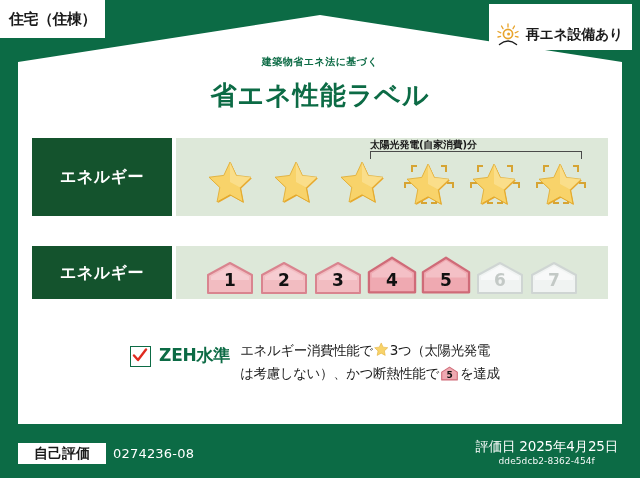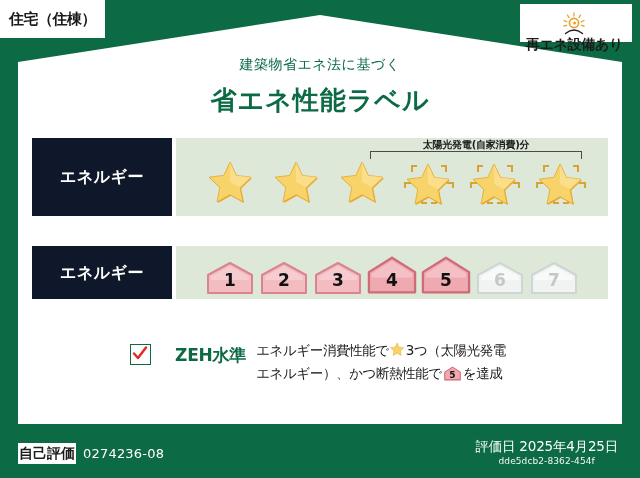--- a/index.html
+++ b/index.html
@@ -48,23 +48,23 @@
 
   
   .renew-badge {
     position: absolute;
     right: 8px;
     top: 4px;
     height: 30px;
     background: #ffffff;
     display: flex;
     align-items: center;
-    padding: 8px 9px 0 6px;
+    padding: 16px 9px 0 6px;
+    gap: 5px;
     z-index: 6;
-    flex-direction: column;
   }
   .renew-badge .sun-ico {
     width: 26px; height: 24px;
     display: block;
     flex: 0 0 auto;
   }
   .renew-badge .rb-text {
     font-size: 14px;
     font-weight: bold;
     color: #1b1b1b;
@@ -74,22 +74,22 @@
 
   
   .title-wrap {
     position: absolute;
     left: 0; top: 56px;
     width: 640px;
     text-align: center;
     z-index: 4;
   }
   .title-sub {
-    font-size: 14px;
-    font-weight: normal;
+    font-size: 10px;
+    font-weight: bold;
     color: #0c6b45;
     letter-spacing: 0.5px;
     line-height: 1.2;
   }
   .title-main {
     margin-top: 12px;
     font-size: 26px;
     font-weight: bold;
     color: #0c6b45;
     letter-spacing: 1px;
@@ -103,21 +103,21 @@
     width: 576px;
     display: flex;
     align-items: stretch;
     z-index: 4;
   }
   #row-energy { top: 138px; height: 78px; }
   #row-insul  { top: 246px; height: 53px; }
 
   .row-label {
     flex: 0 0 140px;
-    background: #0f172a;
+    background: #14532d;
     display: flex;
     align-items: center;
     justify-content: center;
     text-align: center;
   }
   .row-label span {
     font-size: 16px;
     font-weight: bold;
     color: #ffffff;
     line-height: 1.25;
@@ -156,21 +156,20 @@
     position: absolute;
     top: 1px;
     left: 194px;
     width: 212px;
     z-index: 5;
   }
   .solar-bracket .sb-text {
     font-size: 10px;
     font-weight: bold;
     color: #1b1b1b;
-    text-align: center;
     line-height: 1.1;
     letter-spacing: -0.2px;
     white-space: nowrap;
   }
   .solar-bracket .sb-line {
     margin-top: 1px;
     height: 7px;
     border-left: 1.5px solid #4a4a4a;
     border-right: 1.5px solid #4a4a4a;
     border-top: 1.5px solid #4a4a4a;
@@ -213,22 +212,22 @@
     left: 130px;
     top: 340px;
     width: 420px;
     display: flex;
     align-items: flex-start;
     gap: 10px;
     z-index: 4;
   }
   .zeh-left {
     display: flex;
-    align-items: flex-start;
-    gap: 24px;
+    align-items: flex-end;
+    gap: 8px;
     flex: 0 0 auto;
     padding-top: 4px;
   }
   .check-box {
     width: 19px; height: 19px;
     border: 1.5px solid #0c6b45;
     background: #ffffff;
     position: relative;
     flex: 0 0 auto;
   }
@@ -276,21 +275,21 @@
     position: absolute;
     left: 18px;
     bottom: 14px;
     display: flex;
     align-items: center;
     gap: 7px;
     z-index: 6;
   }
   .self-eval-tag {
     background: #ffffff;
-    padding: 2px 1px;
+    padding: 2px 16px;
     font-size: 14px;
     font-weight: bold;
     color: #1b1b1b;
     letter-spacing: 0px;
     line-height: 1.25;
   }
   .eval-number {
     font-size: 13px;
     color: #ffffff;
     letter-spacing: 0.2px;
@@ -519,21 +518,21 @@
       <span class="check-box">
         <svg width="16" height="16" viewBox="0 0 16 16" xmlns="http://www.w3.org/2000/svg">
           <path d="M2,7.5 L6,12 L14,1.5" fill="none" stroke="#e02b20" stroke-width="2.4" stroke-linecap="round" stroke-linejoin="round"></path>
         </svg>
       </span>
       <span class="zeh-title">ZEH水準</span>
     </div>
     <div class="zeh-desc">
       <span>エネルギー消費性能で</span><span class="inline-star"><svg width="15" height="15" viewBox="0 0 48 46" xmlns="http://www.w3.org/2000/svg">
             <path d="M23,2 L29.2,15.4 L44,17.2 L33.2,27.4 L36,42 L23,34.8 L10,42 L12.8,27.4 L2,17.2 L16.8,15.4 Z" fill="#f8d36a" stroke="#dfa82a" stroke-width="1.6"></path>
-          </svg></span><span>3つ（太陽光発電</span><br><span>エネルギー）、かつ断熱性能で</span><span class="inline-house"><svg width="17" height="15" viewBox="0 0 48 40" xmlns="http://www.w3.org/2000/svg">
+          </svg></span><span>3つ（太陽光発電</span><br><span>は考慮しない）、かつ断熱性能で</span><span class="inline-house"><svg width="17" height="15" viewBox="0 0 48 40" xmlns="http://www.w3.org/2000/svg">
             <path d="M24,2 L46,16 L46,38 L2,38 L2,16 Z" fill="#efa9b1" stroke="#cf6b78" stroke-width="3" stroke-linejoin="round"></path>
           </svg><span class="ih-num">5</span></span><span>を達成</span>
     </div>
   </div>
 
   <div class="footer-left">
     <span class="self-eval-tag">自己評価</span>
     <span class="eval-number">0274236-08</span>
   </div>
 

